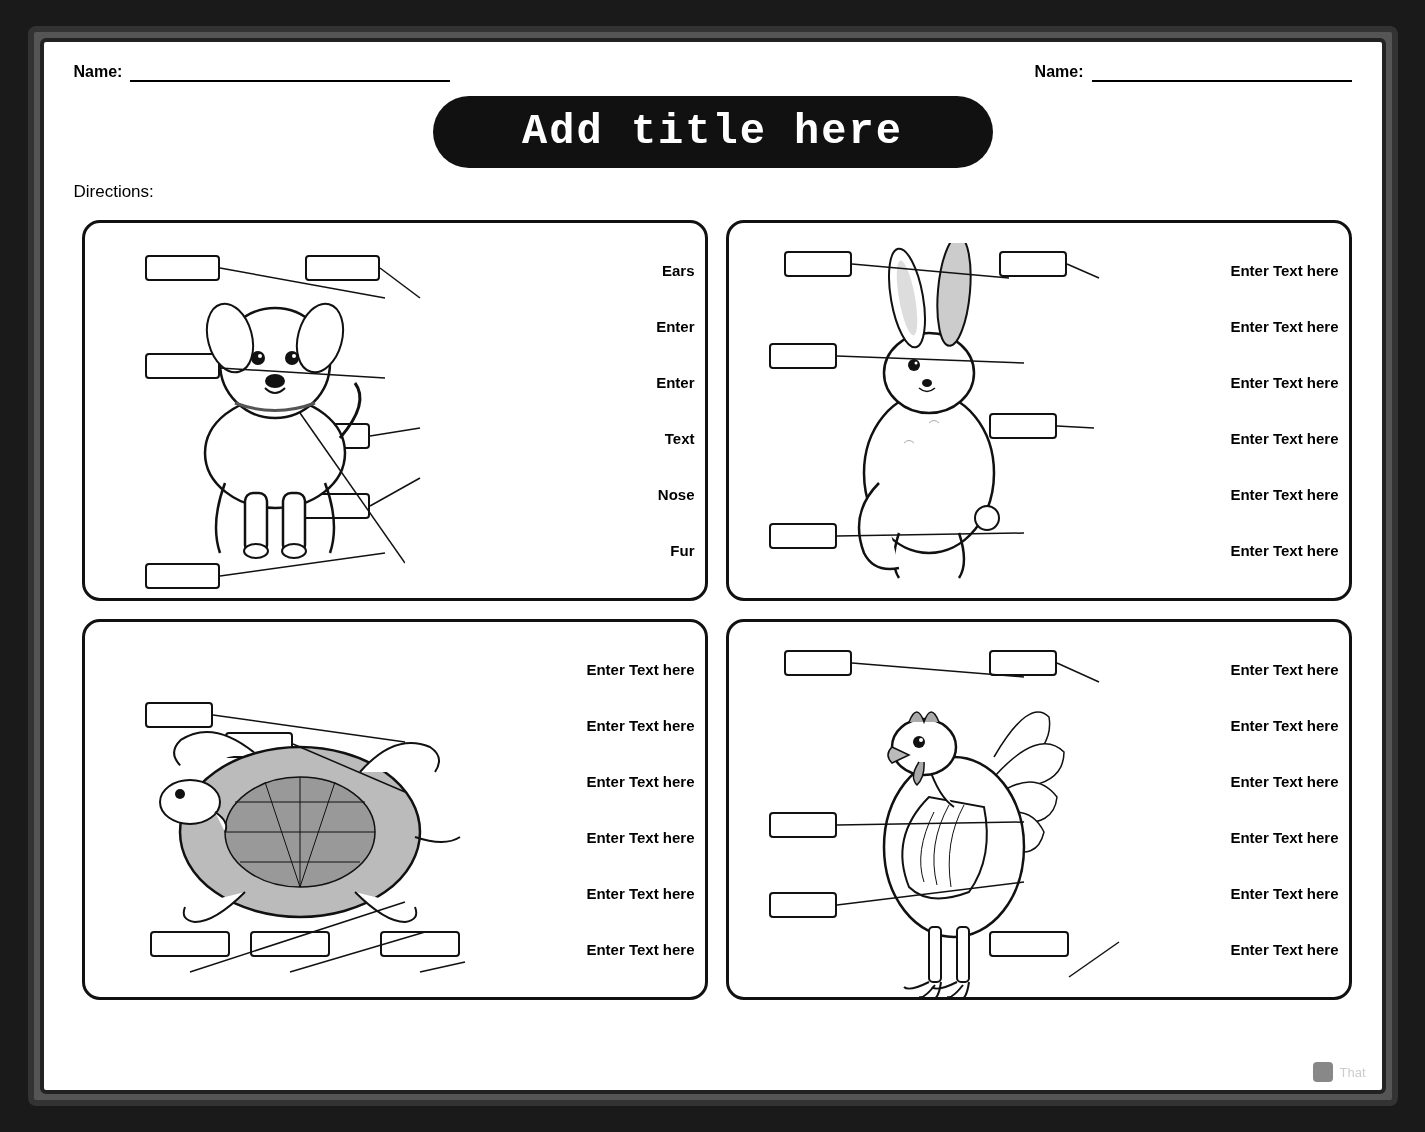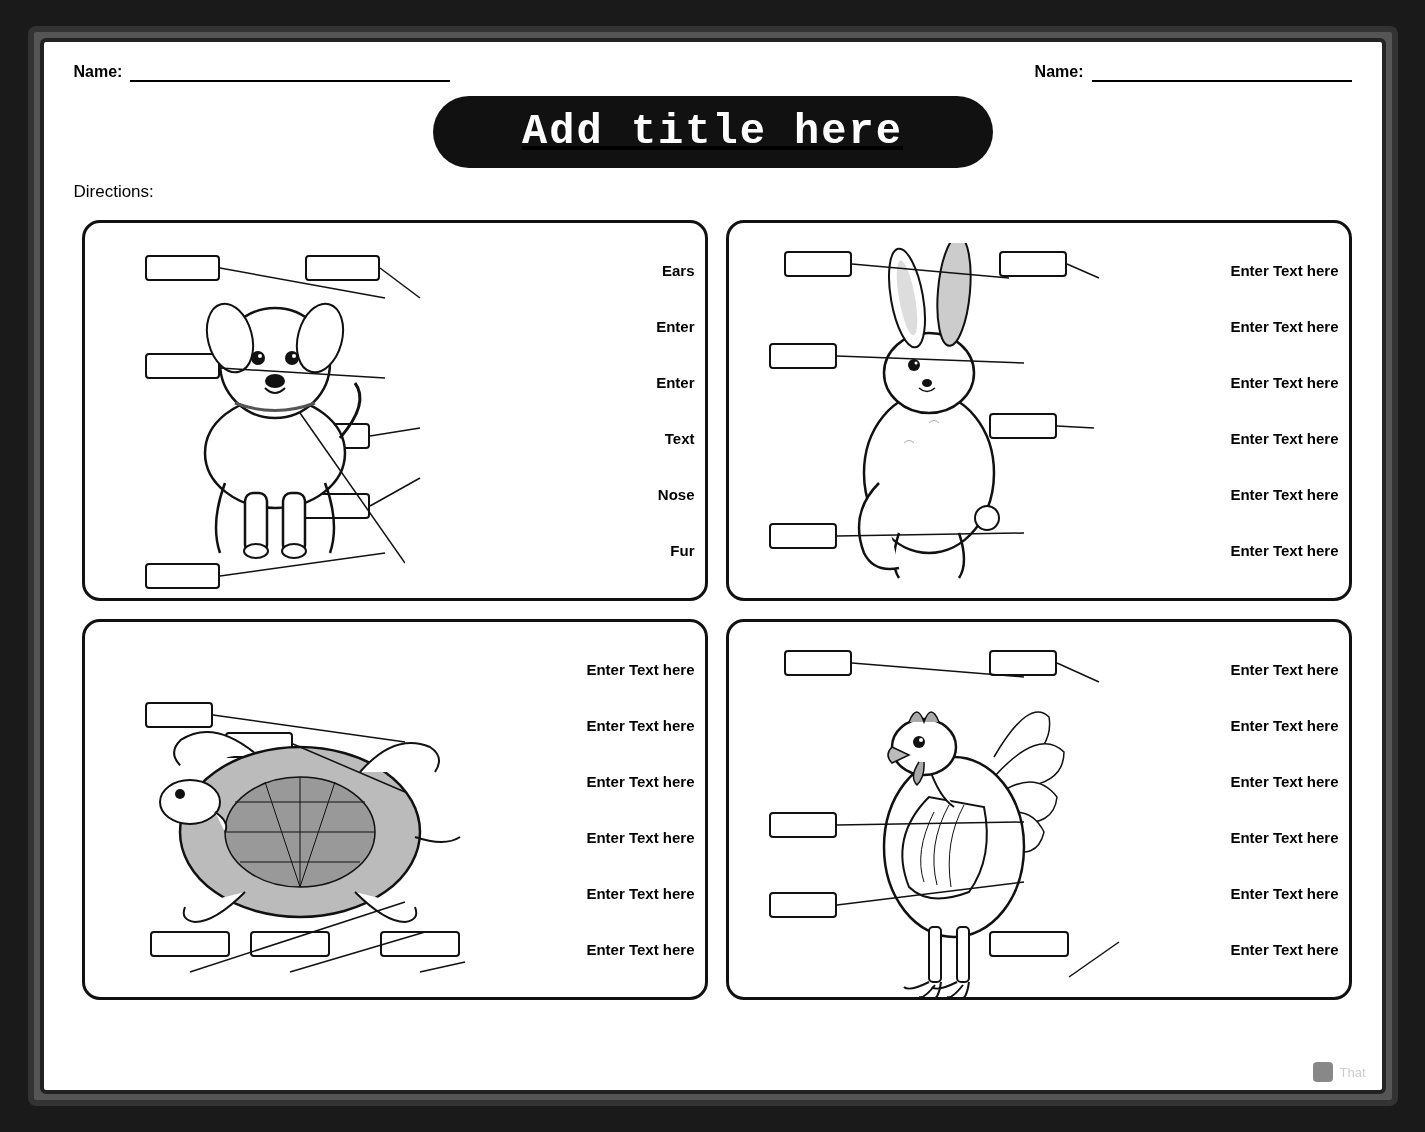--- a/index.html
+++ b/index.html
@@ -56,21 +56,20 @@
       height: 20px;
     }
     .header-line-short {
       width: 260px;
     }
     .title-box {
       display: flex;
       align-items: flex-end;
       justify-content: center;
       margin-bottom: 14px;
-      text-decoration: underline;
     }
     .title-pill {
       background: #111;
       border-radius: 40px;
       padding: 12px 60px;
       display: flex;
       align-items: center;
       justify-content: center;
       min-width: 560px;
     }

